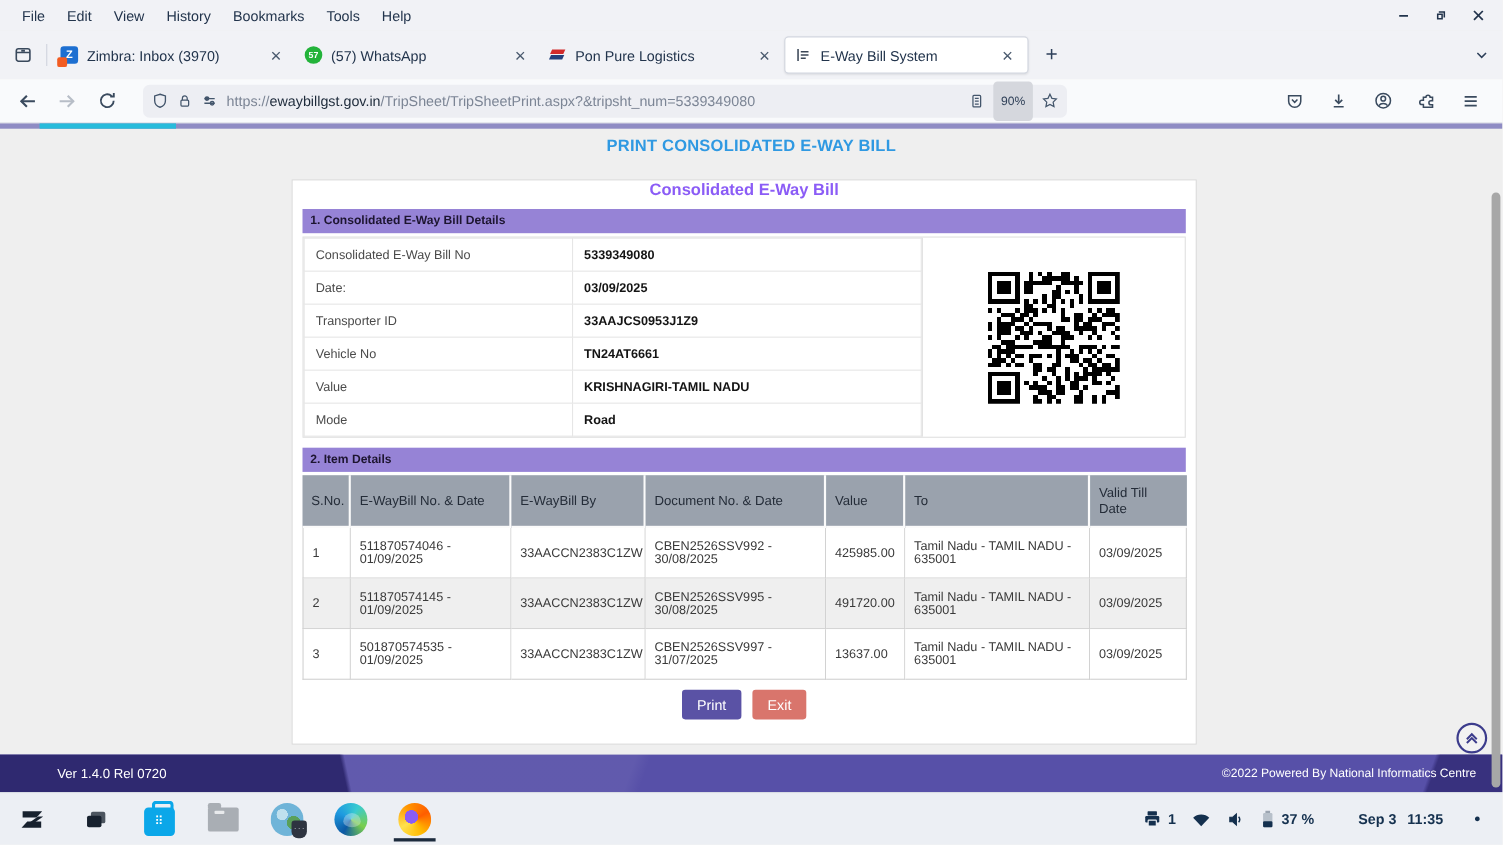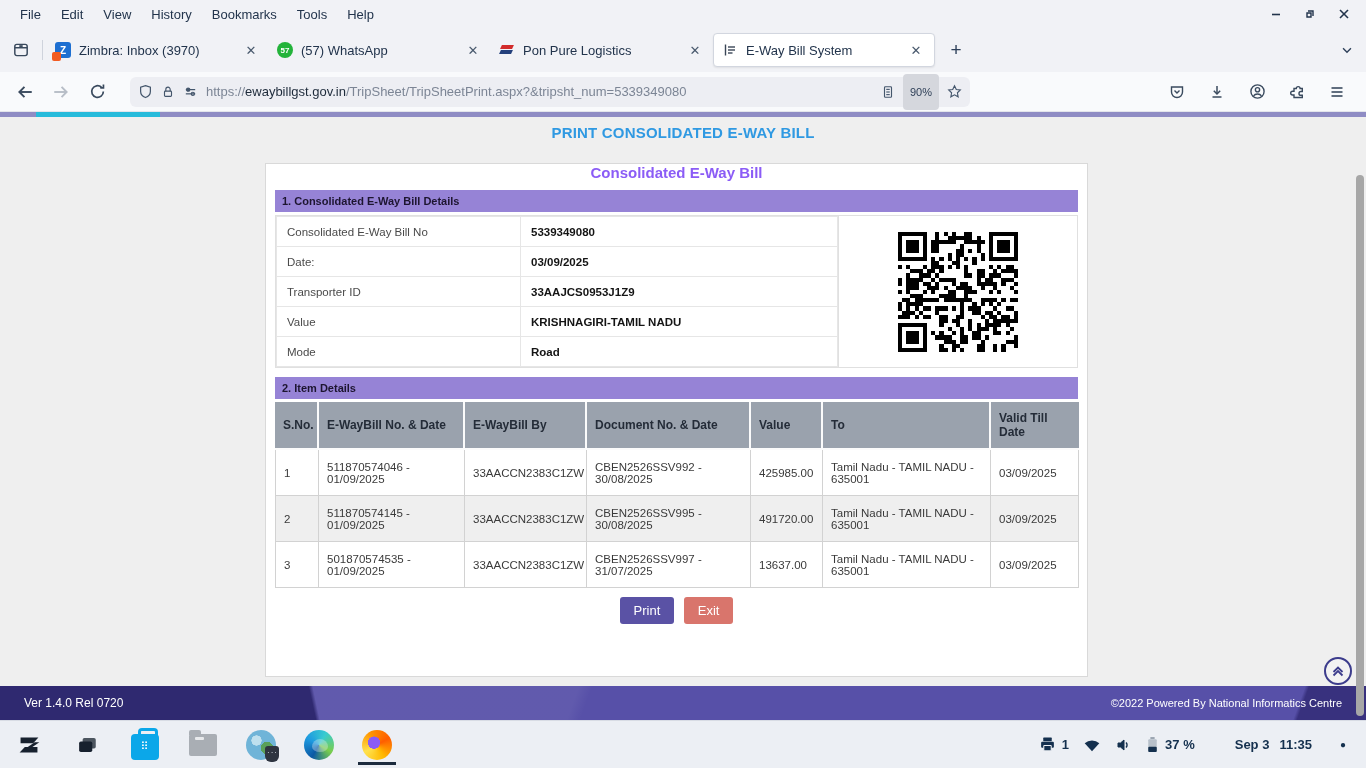--- a/index.html
+++ b/index.html
@@ -68,21 +68,21 @@
              font-size:11px; font-weight:bold; padding-left:7px; }
 
   .details-wrap { margin:3px 9px 0 9px; display:flex; border:1px solid #e0e0e0; }
   .details-table { border-collapse:collapse; width:562px; }
   .details-table td { border:1px solid #e6e6e6; height:30px; padding:0 10px; font-size:11.5px; }
   .details-table td.dlabel { width:244px; color:#4a4a4a; }
   .details-table td.dvalue { color:#141414; font-weight:bold; }
   .qr-cell { flex:1; border-left:1px solid #e0e0e0; display:flex; align-items:center; justify-content:center; }
 
   table.items { border-collapse:separate; border-spacing:0; margin:3px 9px 0 9px; width:804px; table-layout:fixed; }
-  table.items th { background:#9aa2ad; color:#242c38; font-size:12px; font-weight:bold; text-align:left;
+  table.items th { background:#9aa2ad; color:#242c38; font-size:12px; font-weight:normal; text-align:left;
                    padding:6px 8px; vertical-align:middle; height:48px;
                    border-right:2px solid #fbfbfb; border-bottom:2px solid #fbfbfb; }
   table.items th:last-child { border-right:none; }
   table.items td { border-right:1px solid #d2d2d2; border-bottom:1px solid #d2d2d2; font-size:11.5px;
                    color:#3a3a3a; padding:8px; height:46px; vertical-align:middle; background:#fff; }
   table.items td:first-child { border-left:1px solid #d2d2d2; }
   table.items tbody tr:nth-child(2) td { background:#efefef; }
 
   .btn-row { margin-top:9px; text-align:center; }
   .btn { border:none; color:#fff; font-size:13px; padding:6px 14px; border-radius:3px;
@@ -95,21 +95,21 @@
                    justify-content:center; color:#3c3c8c; z-index:5; }
 
   .page-footer { position:absolute; bottom:0; left:0; width:100%; height:34px;
                  background-color:#5750a8;
                  background-image:
                    linear-gradient(78deg, #2f2970 0%, #2f2970 23%, rgba(0,0,0,0) 23.3%),
                    linear-gradient(-70deg, #38317e 0%, #38317e 5%, rgba(0,0,0,0) 5.3%),
                    linear-gradient(110deg, rgba(255,255,255,.06) 42%, rgba(0,0,0,0) 43%);
                  display:flex; align-items:center; justify-content:space-between;
                  color:#ffffff; padding:0 24px; }
-  .page-footer .f-left { font-size:12px; }
+  .page-footer .f-left { font-size:12px;margin-left:28px; }
   .page-footer .f-right { font-size:11px; }
 
   .scrollbar-thumb { position:absolute; right:2px; top:63px; width:8px; height:541px;
                      background:#a7a7a7; border-radius:4px; }
 
   
   .taskbar { position:absolute; top:720px; left:0; width:1366px; height:48px; background:#eceff4;
              border-top:1px solid #d8dce4; display:flex; align-items:center; }
   .task-icons { display:flex; align-items:center; gap:24px; padding-left:12px; }
   .task-icon { width:34px; height:40px; display:flex; align-items:center; justify-content:center;
@@ -343,20 +343,24 @@
                   <td class="dlabel">Consolidated E-Way Bill No</td>
                   <td class="dvalue">5339349080</td>
                 </tr>
               <tr>
                   <td class="dlabel">Date:</td>
                   <td class="dvalue">03/09/2025</td>
                 </tr>
               <tr>
                   <td class="dlabel">Transporter ID</td>
                   <td class="dvalue">33AAJCS0953J1Z9</td>
+                </tr>
+              <tr>
+                  <td class="dlabel">Vehicle No</td>
+                  <td class="dvalue">TN24AT6661</td>
                 </tr>
               <tr>
                   <td class="dlabel">Value</td>
                   <td class="dvalue">KRISHNAGIRI-TAMIL NADU</td>
                 </tr>
               <tr>
                   <td class="dlabel">Mode</td>
                   <td class="dvalue">Road</td>
                 </tr>
             </tbody>

